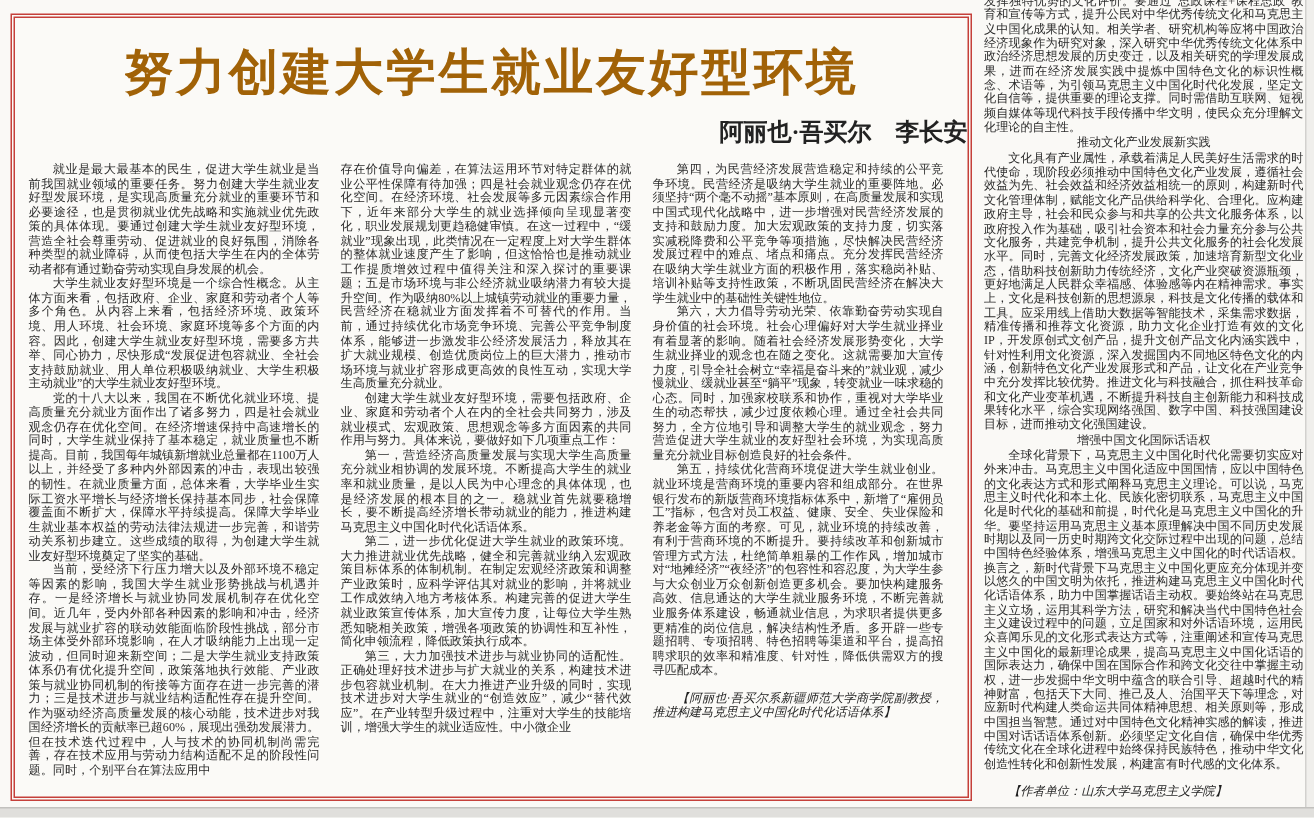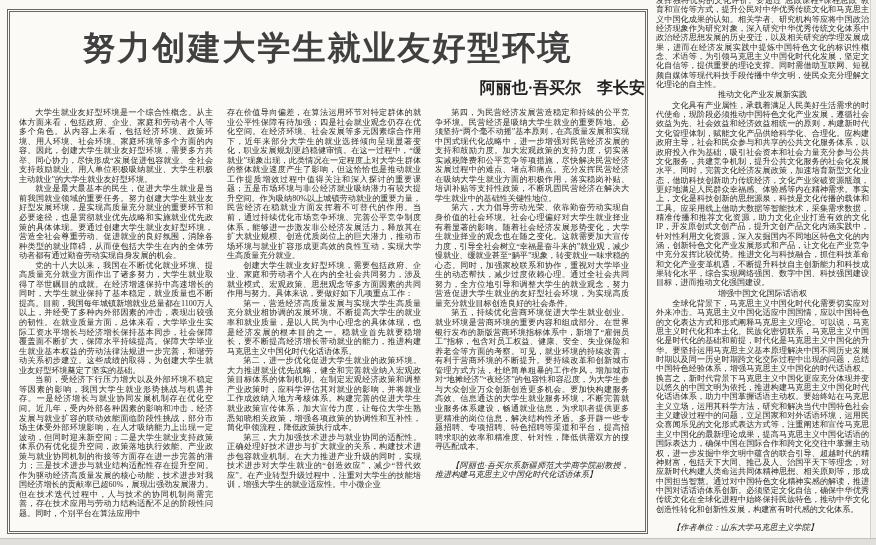--- a/index.html
+++ b/index.html
@@ -4,21 +4,21 @@
 <style>
   html,body{margin:0;padding:0;background:#e9e8e5;}
   .stage{position:relative;width:876px;height:545px;background:#faf9f6;overflow:hidden;
          font-family:"Liberation Serif","DejaVu Serif",serif;color:#2b2b2b;}
   
   .red-frame{position:absolute;left:7px;top:9px;width:641px;height:525px;
              border:1px solid #c5403a;padding:1px;box-sizing:border-box;background:#fbfaf7;}
   .red-frame-inner{width:100%;height:100%;border:1px solid #c5403a;box-sizing:border-box;
                    position:relative;overflow:hidden;}
   .headline{margin-top:14px;text-align:center;font-size:33px;font-weight:bold;
-            letter-spacing:2px;color:#404040;}
+            letter-spacing:2px;color:#a16207;}
   .byline{margin-top:7px;text-align:right;font-size:16px;font-weight:bold;color:#222;}
   .cols{display:flex;gap:14px;padding:9px 28px 0 9px;height:446px;overflow:hidden;}
   .col{width:194px;flex:0 0 194px;font-size:8.1px;line-height:9.55px;text-align:justify;
        overflow:hidden;}
   .col p.para,.side p.para{margin:0;text-indent:2em;}
   .col p.cont,.side p.cont{text-indent:0;}
   .col p.credit,.side p.credit{margin:9px 0 0 0;font-style:italic;text-indent:2em;color:#1f1f1f;}
   .subhead{font-weight:normal;text-align:center;margin:1px 0;}
   
   .side{position:absolute;left:656px;top:-4px;width:213px;font-size:8.1px;line-height:9.35px;
@@ -34,23 +34,23 @@
 <body>
 
 <div class="stage">
 
   <div class="red-frame">
     <div class="red-frame-inner">
       <div class="headline">努力创建大学生就业友好型环境</div>
       <div class="byline">阿丽也·吾买尔　李长安</div>
       <div class="cols">
         <div class="col">
+            <p class="para">就业是最大最基本的民生，促进大学生就业是当前我国就业领域的重要任务。努力创建大学生就业友好型发展环境，是实现高质量充分就业的重要环节和必要途径，也是贯彻就业优先战略和实施就业优先政策的具体体现。要通过创建大学生就业友好型环境，营造全社会尊重劳动、促进就业的良好氛围，消除各种类型的就业障碍，从而使包括大学生在内的全体劳动者都有通过勤奋劳动实现自身发展的机会。</p>
             <p class="para">大学生就业友好型环境是一个综合性概念。从主体方面来看，包括政府、企业、家庭和劳动者个人等多个角色。从内容上来看，包括经济环境、政策环境、用人环境、社会环境、家庭环境等多个方面的内容。因此，创建大学生就业友好型环境，需要多方共举、同心协力，尽快形成“发展促进包容就业、全社会支持鼓励就业、用人单位积极吸纳就业、大学生积极主动就业”的大学生就业友好型环境。</p>
-            <p class="para">就业是最大最基本的民生，促进大学生就业是当前我国就业领域的重要任务。努力创建大学生就业友好型发展环境，是实现高质量充分就业的重要环节和必要途径，也是贯彻就业优先战略和实施就业优先政策的具体体现。要通过创建大学生就业友好型环境，营造全社会尊重劳动、促进就业的良好氛围，消除各种类型的就业障碍，从而使包括大学生在内的全体劳动者都有通过勤奋劳动实现自身发展的机会。</p>
-            <p class="para">党的十八大以来，我国在不断优化就业环境、提高质量充分就业方面作出了诸多努力，大学生就业取得了举世瞩目的成就。在经济增速保持中高速增长的同时，大学生就业保持了基本稳定，就业质量也不断提高。目前，我国每年城镇新增就业总量都在1100万人以上，并经受了多种内外部因素的冲击，表现出较强的韧性。在就业质量方面，总体来看，大学毕业生实际工资水平增长与经济增长保持基本同步，社会保障覆盖面不断扩大，保障水平持续提高。保障大学毕业生就业基本权益的劳动法律法规进一步完善，和谐劳动关系初步建立。这些成绩的取得，为创建大学生就业友好型环境奠定了坚实的基础。</p>
+            <p class="para">党的十八大以来，我国在不断优化就业环境、提高质量充分就业方面作出了诸多努力，四是社会就业观念仍存在优化空间。在经济增速保持中高速增长的同时，大学生就业保持了基本稳定，就业质量也不断提高。目前，我国每年城镇新增就业总量都在1100万人以上，并经受了多种内外部因素的冲击，表现出较强的韧性。在就业质量方面，总体来看，大学毕业生实际工资水平增长与经济增长保持基本同步，社会保障覆盖面不断扩大，保障水平持续提高。保障大学毕业生就业基本权益的劳动法律法规进一步完善，和谐劳动关系初步建立。这些成绩的取得，为创建大学生就业友好型环境奠定了坚实的基础。</p>
             <p class="para">当前，受经济下行压力增大以及外部环境不稳定等因素的影响，我国大学生就业形势挑战与机遇并存。一是经济增长与就业协同发展机制存在优化空间。近几年，受内外部各种因素的影响和冲击，经济发展与就业扩容的联动效能面临阶段性挑战，部分市场主体受外部环境影响，在人才吸纳能力上出现一定波动，但同时迎来新空间；二是大学生就业支持政策体系仍有优化提升空间，政策落地执行效能、产业政策与就业协同机制的衔接等方面存在进一步完善的潜力；三是技术进步与就业结构适配性存在提升空间。作为驱动经济高质量发展的核心动能，技术进步对我国经济增长的贡献率已超60%，展现出强劲发展潜力。但在技术迭代过程中，人与技术的协同机制尚需完善，存在技术应用与劳动力结构适配不足的阶段性问题。同时，个别平台在算法应用中</p>
           </div>
         <div class="col">
             <p class="para cont">存在价值导向偏差，在算法运用环节对特定群体的就业公平性保障有待加强；四是社会就业观念仍存在优化空间。在经济环境、社会发展等多元因素综合作用下，近年来部分大学生的就业选择倾向呈现显著变化，职业发展规划更趋稳健审慎。在这一过程中，“缓就业”现象出现，此类情况在一定程度上对大学生群体的整体就业速度产生了影响，但这恰恰也是推动就业工作提质增效过程中值得关注和深入探讨的重要课题；五是市场环境与非公经济就业吸纳潜力有较大提升空间。作为吸纳80%以上城镇劳动就业的重要力量，民营经济在稳就业方面发挥着不可替代的作用。当前，通过持续优化市场竞争环境、完善公平竞争制度体系，能够进一步激发非公经济发展活力，释放其在扩大就业规模、创造优质岗位上的巨大潜力，推动市场环境与就业扩容形成更高效的良性互动，实现大学生高质量充分就业。</p>
             <p class="para">创建大学生就业友好型环境，需要包括政府、企业、家庭和劳动者个人在内的全社会共同努力，涉及就业模式、宏观政策、思想观念等多方面因素的共同作用与努力。具体来说，要做好如下几项重点工作：</p>
             <p class="para">第一，营造经济高质量发展与实现大学生高质量充分就业相协调的发展环境。不断提高大学生的就业率和就业质量，是以人民为中心理念的具体体现，也是经济发展的根本目的之一。稳就业首先就要稳增长，要不断提高经济增长带动就业的能力，推进构建马克思主义中国化时代化话语体系。</p>
             <p class="para">第二，进一步优化促进大学生就业的政策环境。大力推进就业优先战略，健全和完善就业纳入宏观政策目标体系的体制机制。在制定宏观经济政策和调整产业政策时，应科学评估其对就业的影响，并将就业工作成效纳入地方考核体系。构建完善的促进大学生就业政策宣传体系，加大宣传力度，让每位大学生熟悉知晓相关政策，增强各项政策的协调性和互补性，简化申领流程，降低政策执行成本。</p>
             <p class="para">第三，大力加强技术进步与就业协同的适配性。正确处理好技术进步与扩大就业的关系，构建技术进步包容就业机制。在大力推进产业升级的同时，实现技术进步对大学生就业的“创造效应”，减少“替代效应”。在产业转型升级过程中，注重对大学生的技能培训，增强大学生的就业适应性。中小微企业</p>
           </div>
         <div class="col">

